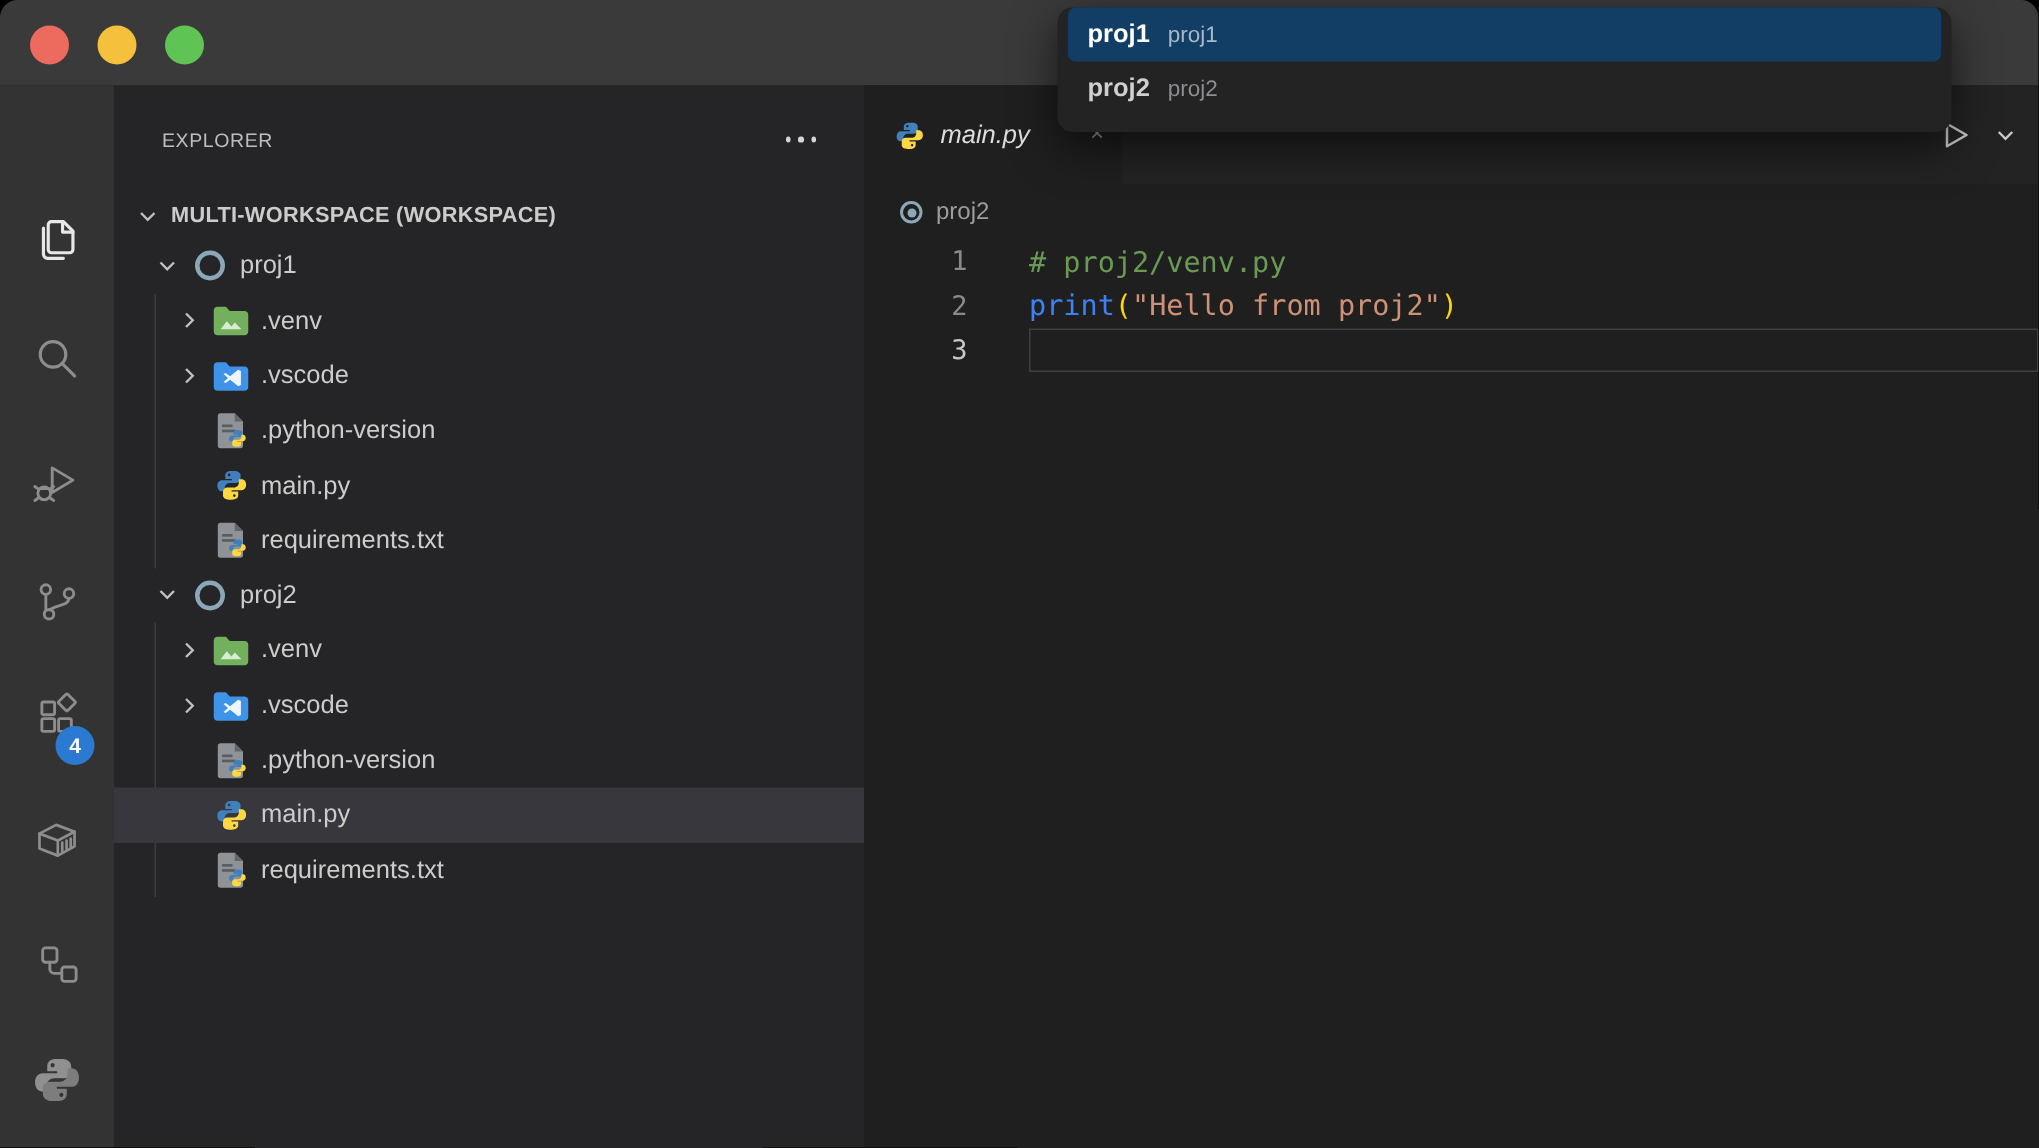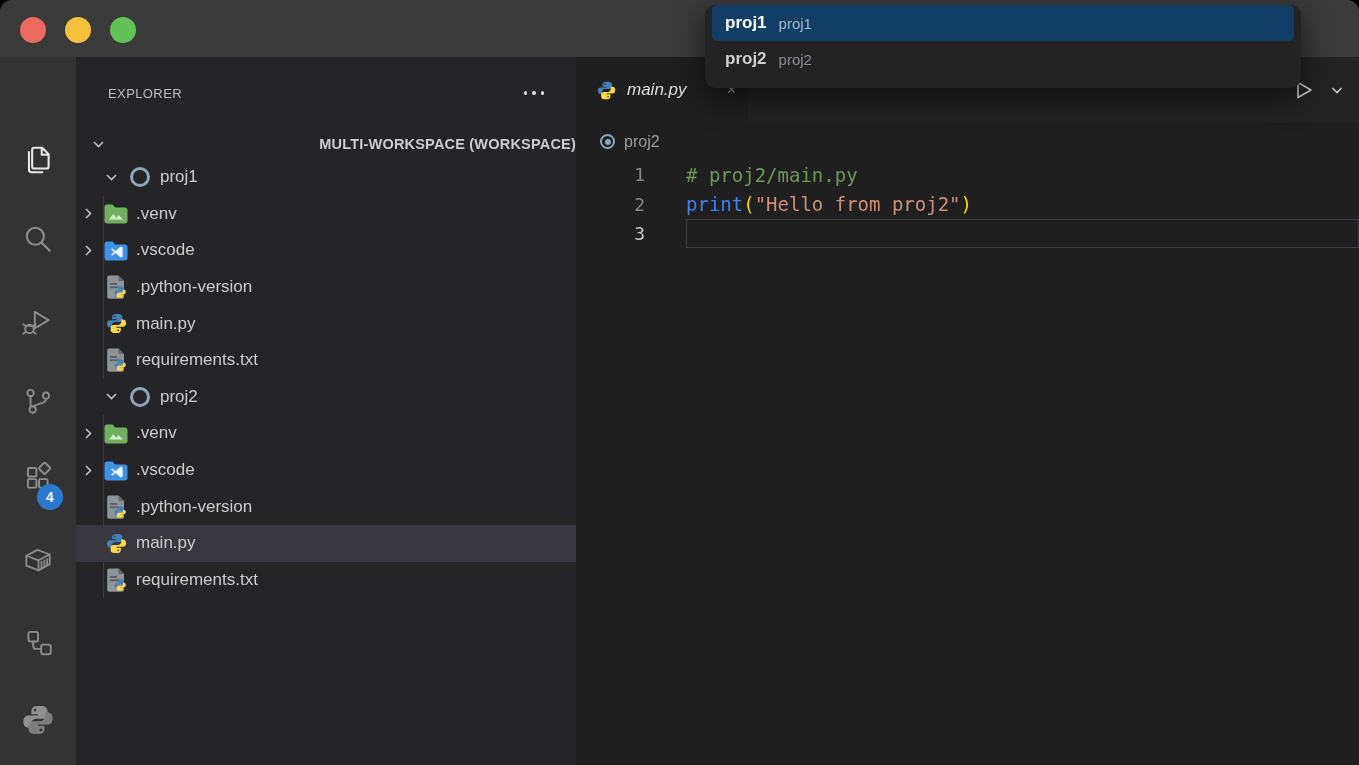--- a/index.html
+++ b/index.html
@@ -26,28 +26,28 @@
   .badge { position:absolute; left:37px; top:46px; width:26px; height:26px; border-radius:50%;
            background:#2a7ad2; color:#fff; font-size:14px; font-weight:700;
            display:flex; align-items:center; justify-content:center; }
 
   
   .sidebar { position:absolute; left:76px; top:57px; bottom:0; width:500px; background:#252527; overflow:hidden; }
   .pane-header { height:72px; display:flex; align-items:center; padding:0 30px 0 32px; }
   .pane-title { font-size:13px; letter-spacing:.4px; color:#bdbdbd; flex:1; }
   .more-dots { display:flex; gap:5px; align-items:center; padding:6px 2px; cursor:default; }
   .more-dots i { width:3.5px; height:3.5px; border-radius:50%; background:#d6d6d6; display:block; }
-  .section-row { height:30px; display:flex; align-items:center; padding-left:10px;justify-content:space-between; }
+  .section-row { height:30px; display:flex; align-items:center; padding-left:10px; }
   .section-label { font-size:14.5px; font-weight:700; letter-spacing:.2px; color:#cccccc; margin-left:4px; }
   .twisty { width:24px; display:flex; justify-content:center; flex-shrink:0; color:#c0c0c0; }
   .trow { display:flex; align-items:center; height:36.6px; position:relative; }
   .trow.sel { background:#37373d; }
   .trow.d1 { padding-left:22px; }
   .trow.d1 .twisty { width:26px; }
-  .trow.d2 { }
+  .trow.d2 { padding-left:38px; }
   .ticon { width:32px; display:flex; justify-content:center; align-items:center; flex-shrink:0; }
   .tlabel { font-size:17px; color:#cccccc; margin-left:4px; white-space:nowrap; }
   .root-circle { width:20px; height:20px; border:3.2px solid #8ba7b8; border-radius:50%; }
   .guide { position:absolute; width:1px; background:#3d3d41; left:27px; }
   .guide.g1 { top:138.6px; height:183px; }
   .guide.g2 { top:358.2px; height:183px; }
 
   
   .editor { position:absolute; left:576px; top:57px; right:0; bottom:0; background:#1f1f1f; }
   .tabstrip { height:66px; background:#232324; display:flex; align-items:stretch; }
@@ -378,21 +378,21 @@
     <div class="breadcrumbs">
       <span class="bc-dot">
           <i></i>
         </span>
       <span class="bc-label">proj2</span>
     </div>
 
     <div class="code">
       <div class="cl">
         <span class="ln">1</span>
-        <span class="ct"><span class="tok-comment"># proj2/main.py</span></span>
+        <span class="ct"><span class="tok-comment"># proj2/venv.py</span></span>
       </div>
       <div class="cl">
         <span class="ln">2</span>
         <span class="ct"><span class="tok-function">print</span><span class="tok-bracket">(</span><span class="tok-string">"Hello from proj2"</span><span class="tok-bracket">)</span></span>
       </div>
       <div class="cl">
         <span class="ln active">3</span>
         <span class="ct"></span>
       </div>
       <div class="current-line"></div>

